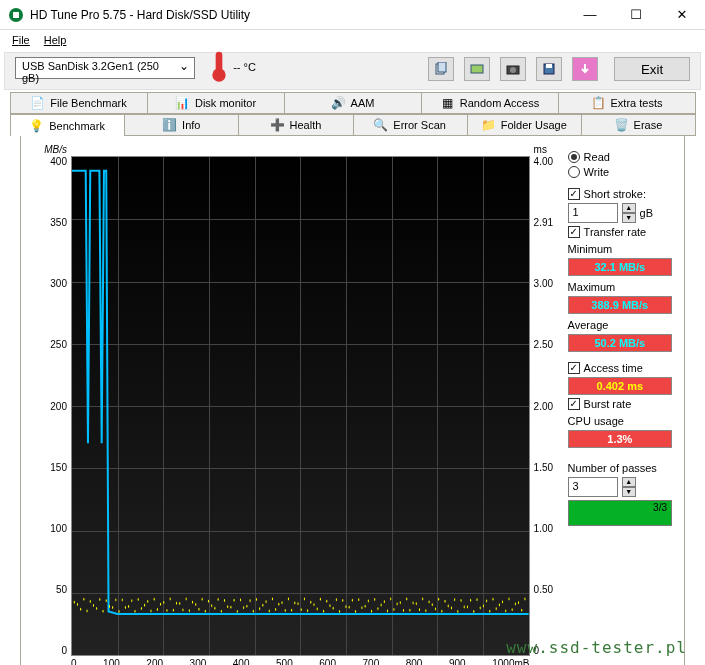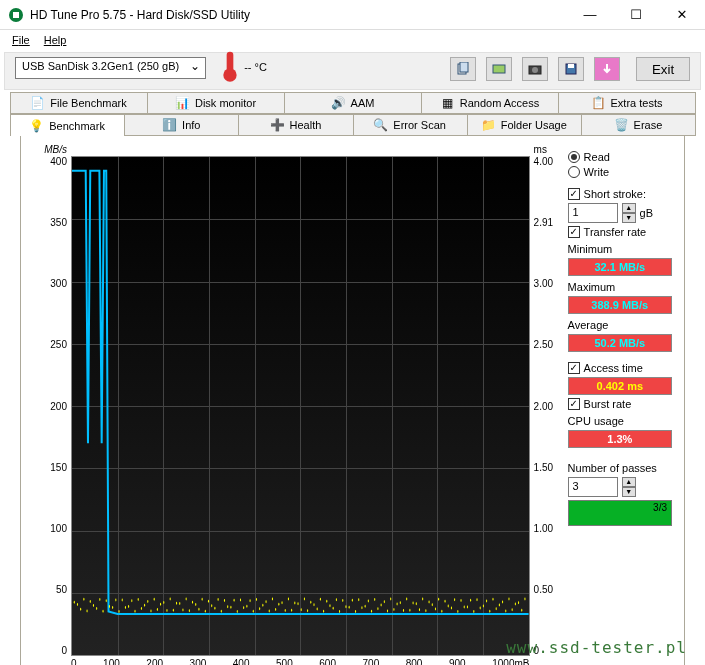--- a/index.html
+++ b/index.html
@@ -12,21 +12,21 @@
 .menubar { height: 20px; display: flex; align-items: center; padding: 0 6px; gap: 2px; }
 .menubar-item { padding: 2px 6px; }
 .menubar-item span { text-decoration: underline; }
 .toolbar { height: 38px; background: #f0f0f0; border: 1px solid #e0e0e0; display: flex; align-items: flex-start; padding: 4px 10px; gap: 8px; margin: 2px 4px; }
 .drive-select { flex: 1; max-width: 370px; height: 22px; background: #fff; border: 1px solid #7a7a7a; padding: 2px 18px 2px 6px; position: relative; }
 .drive-select::after { content: "⌄"; position: absolute; right: 5px; top: 1px; font-size: 12px; }
 .temp-box { display: flex; align-items: center; gap: 4px; margin-left: 6px; }
 .tb-icon { width: 20px; height: 20px; display: inline-flex; align-items: center; justify-content: center; }
 .tb-btn { width: 26px; height: 24px; border: 1px solid #adadad; background: #e1e1e1; display: inline-flex; align-items: center; justify-content: center; margin-left: 2px; }
 .tb-btn.pink { background: #e879c8; }
-.exit-btn { width: 54px; height: 24px; border: 1px solid #adadad; background: #e1e1e1; margin-left: 8px; }
+.exit-btn { width: 76px; height: 24px; border: 1px solid #adadad; background: #e1e1e1; margin-left: 8px; }
 .tabs-container { margin: 2px 10px; }
 .tabs-row { display: flex; height: 22px; }
 .tab { flex: 1; border: 1px solid #aca899; background: #f0f0f0; display: flex; align-items: center; justify-content: center; gap: 5px; font-size: 11px; position: relative; margin-right: -1px; }
 .tab.active { background: #fff; border-bottom: none; z-index: 2; }
 .tabs-row.row2 { border-top: none; }
 .tab-icon { width: 14px; height: 14px; display: inline-flex; align-items: center; justify-content: center; font-size: 12px; }
 .content { display: flex; padding: 8px 12px; background: #fff; border: 1px solid #aca899; border-top: none; margin: 0 10px; height: 542px; }
 .chart-area { width: 565px; display: flex; flex-direction: column; }
 .chart-header { display: flex; font-size: 10px; height: 12px; }
 .chart-yl { width: 38px; text-align: right; padding-right: 4px; font-style: italic; }

